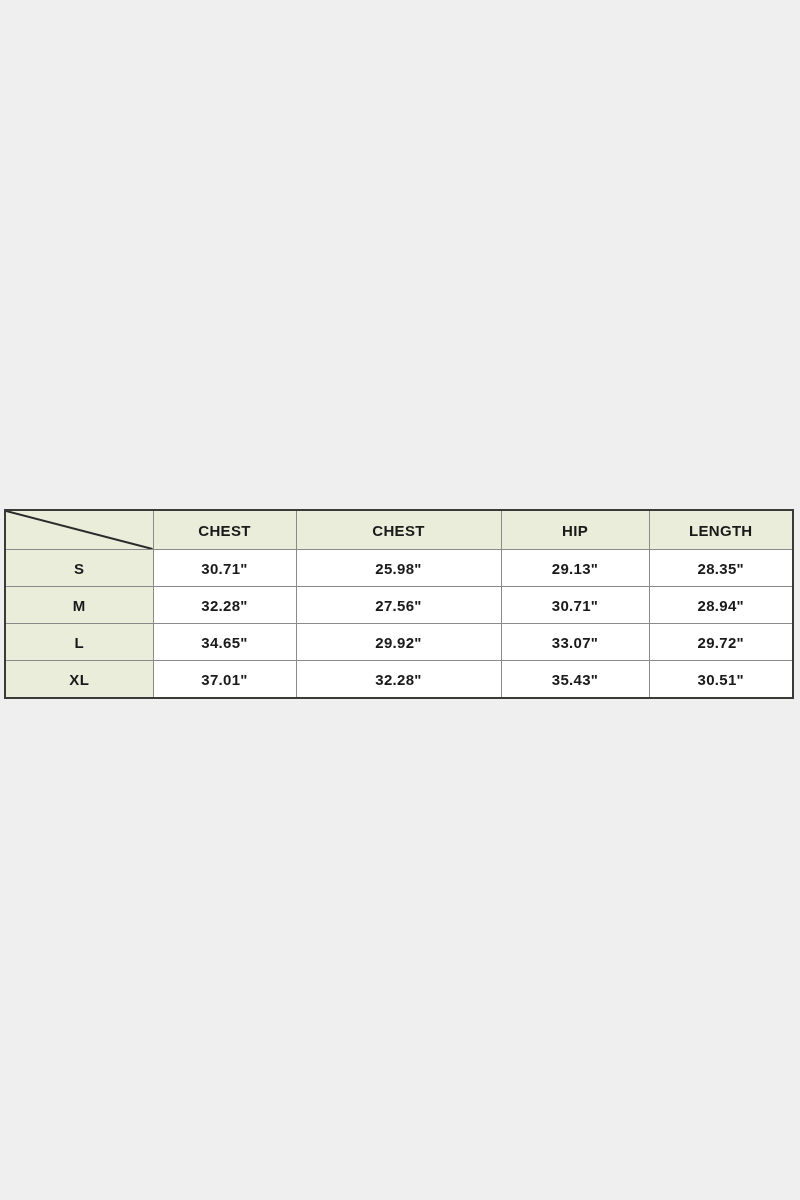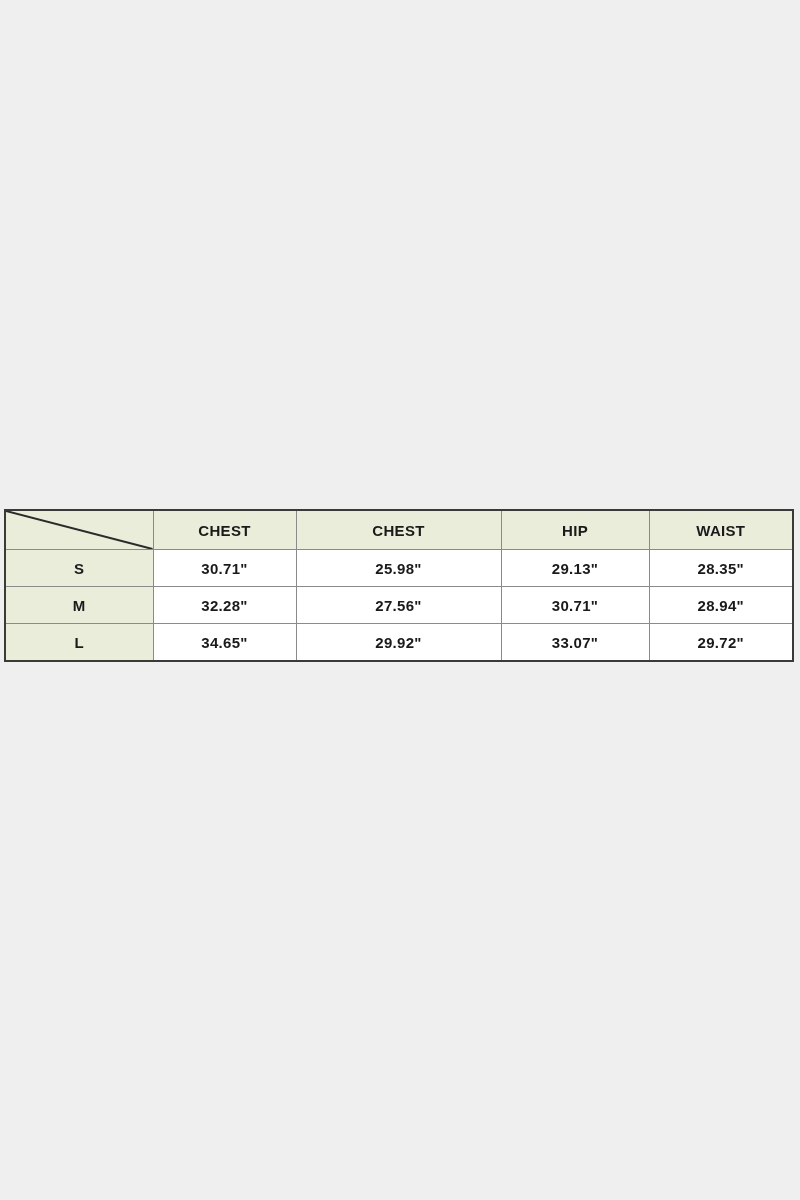--- a/index.html
+++ b/index.html
@@ -97,21 +97,21 @@
     <thead>
       <tr class="header-row">
         <th class="corner-cell">
           <svg viewBox="0 0 148 38" preserveAspectRatio="none">
             <line x1="0" y1="0" x2="148" y2="38" stroke="#2b2b2b" stroke-width="2" vector-effect="non-scaling-stroke"></line>
           </svg>
         </th>
         <th>CHEST</th>
         <th>CHEST</th>
         <th>HIP</th>
-        <th>WAIST</th>
+        <th>LENGTH</th>
       </tr>
     </thead>
     <tbody>
       <tr>
         <td class="size-label">S</td>
         <td class="measure-value">30.71"</td>
         <td class="measure-value">25.98"</td>
         <td class="measure-value">29.13"</td>
         <td class="measure-value">28.35"</td>
       </tr>
@@ -122,15 +122,22 @@
         <td class="measure-value">30.71"</td>
         <td class="measure-value">28.94"</td>
       </tr>
       <tr>
         <td class="size-label">L</td>
         <td class="measure-value">34.65"</td>
         <td class="measure-value">29.92"</td>
         <td class="measure-value">33.07"</td>
         <td class="measure-value">29.72"</td>
       </tr>
+      <tr>
+        <td class="size-label">XL</td>
+        <td class="measure-value">37.01"</td>
+        <td class="measure-value">32.28"</td>
+        <td class="measure-value">35.43"</td>
+        <td class="measure-value">30.51"</td>
+      </tr>
     </tbody>
   </table>
 </div>
 
 </body></html>

